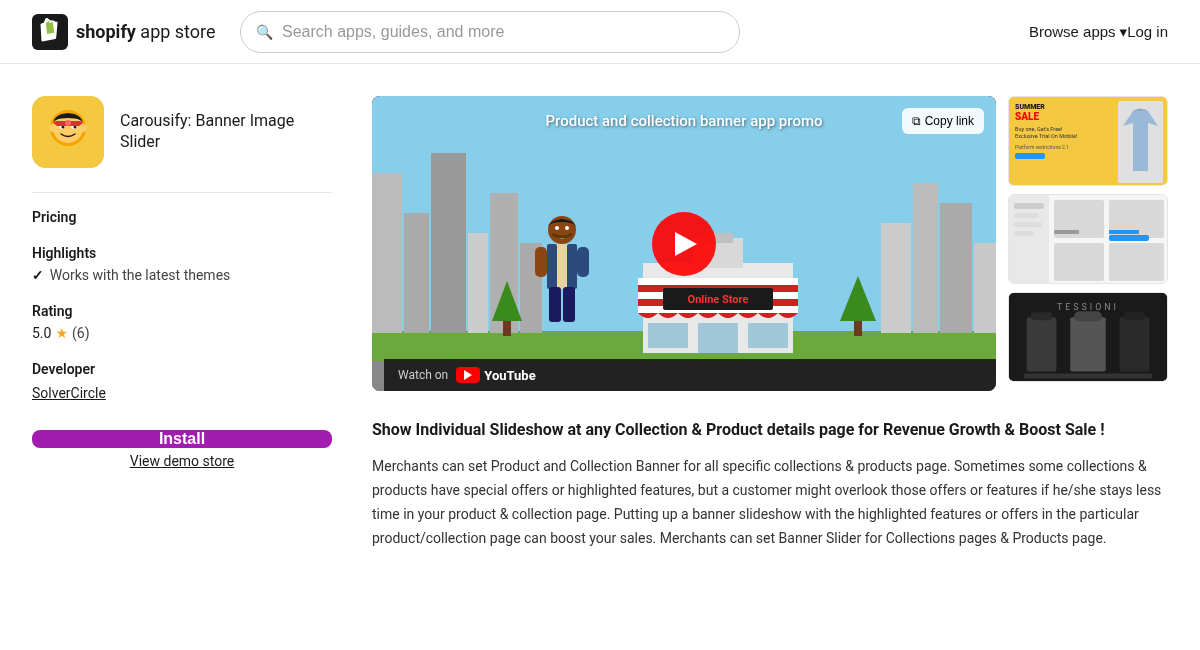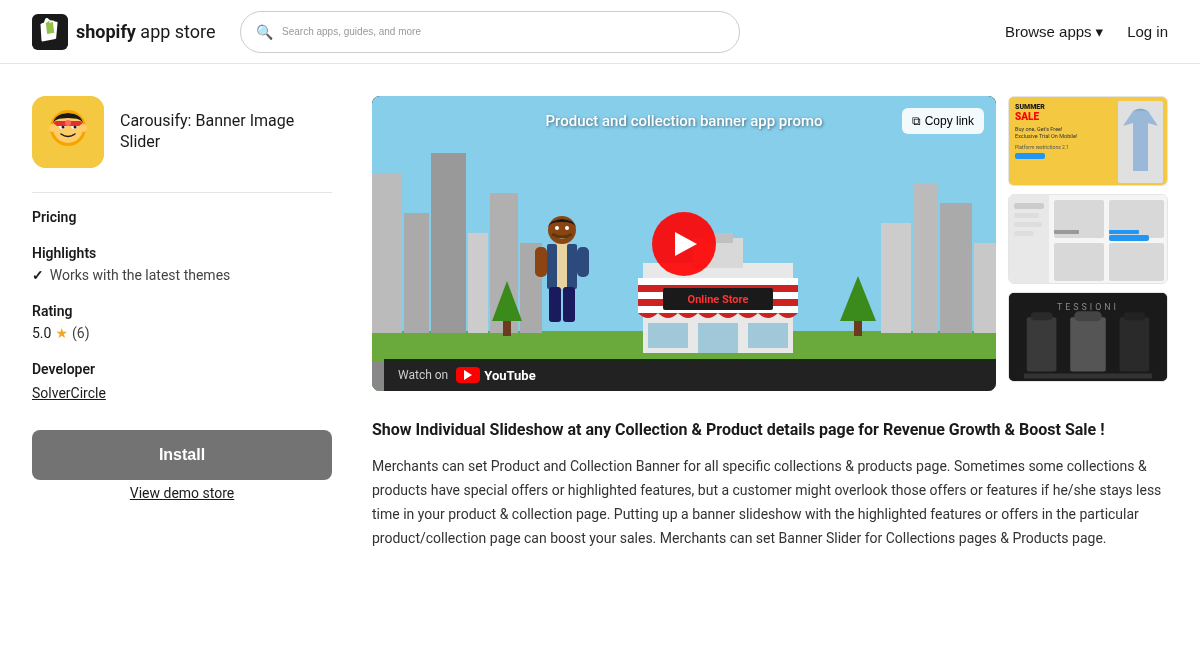--- a/index.html
+++ b/index.html
@@ -37,30 +37,29 @@
       align-items: center;
       border: 1.5px solid #ccc;
       border-radius: 24px;
       padding: 0 16px;
       height: 42px;
       gap: 8px;
     }
     .search-bar input {
       border: none;
       outline: none;
-      font-size: 10px;
+      font-size: 16px;
       width: 100%;
       color: #1a1a1a;
       background: transparent;
     }
     .search-bar input::placeholder { color: #999; }
     .nav-right {
       display: flex;
       align-items: center;
-      gap: 24px;
       margin-left: auto;
     }
     .browse-apps-btn {
       display: flex;
       align-items: center;
       gap: 4px;
       font-size: 15px;
       cursor: pointer;
       background: none;
       border: none;
@@ -154,25 +153,24 @@
     .star { color: #f5a623; }
     .rating-count { color: #444; }
     .developer-link {
       font-size: 14px;
       color: #1a1a1a;
       text-decoration: underline;
       cursor: pointer;
     }
     .install-btn {
       width: 100%;
-      background: #737373;
+      background: #a21caf;
       color: #fff;
       border: none;
       border-radius: 8px;
-      padding: 16px;
       font-size: 16px;
       font-weight: 600;
       cursor: pointer;
       margin-top: 8px;
     }
     .demo-link {
       display: block;
       text-align: center;
       margin-top: 5px;
       font-size: 14px;

